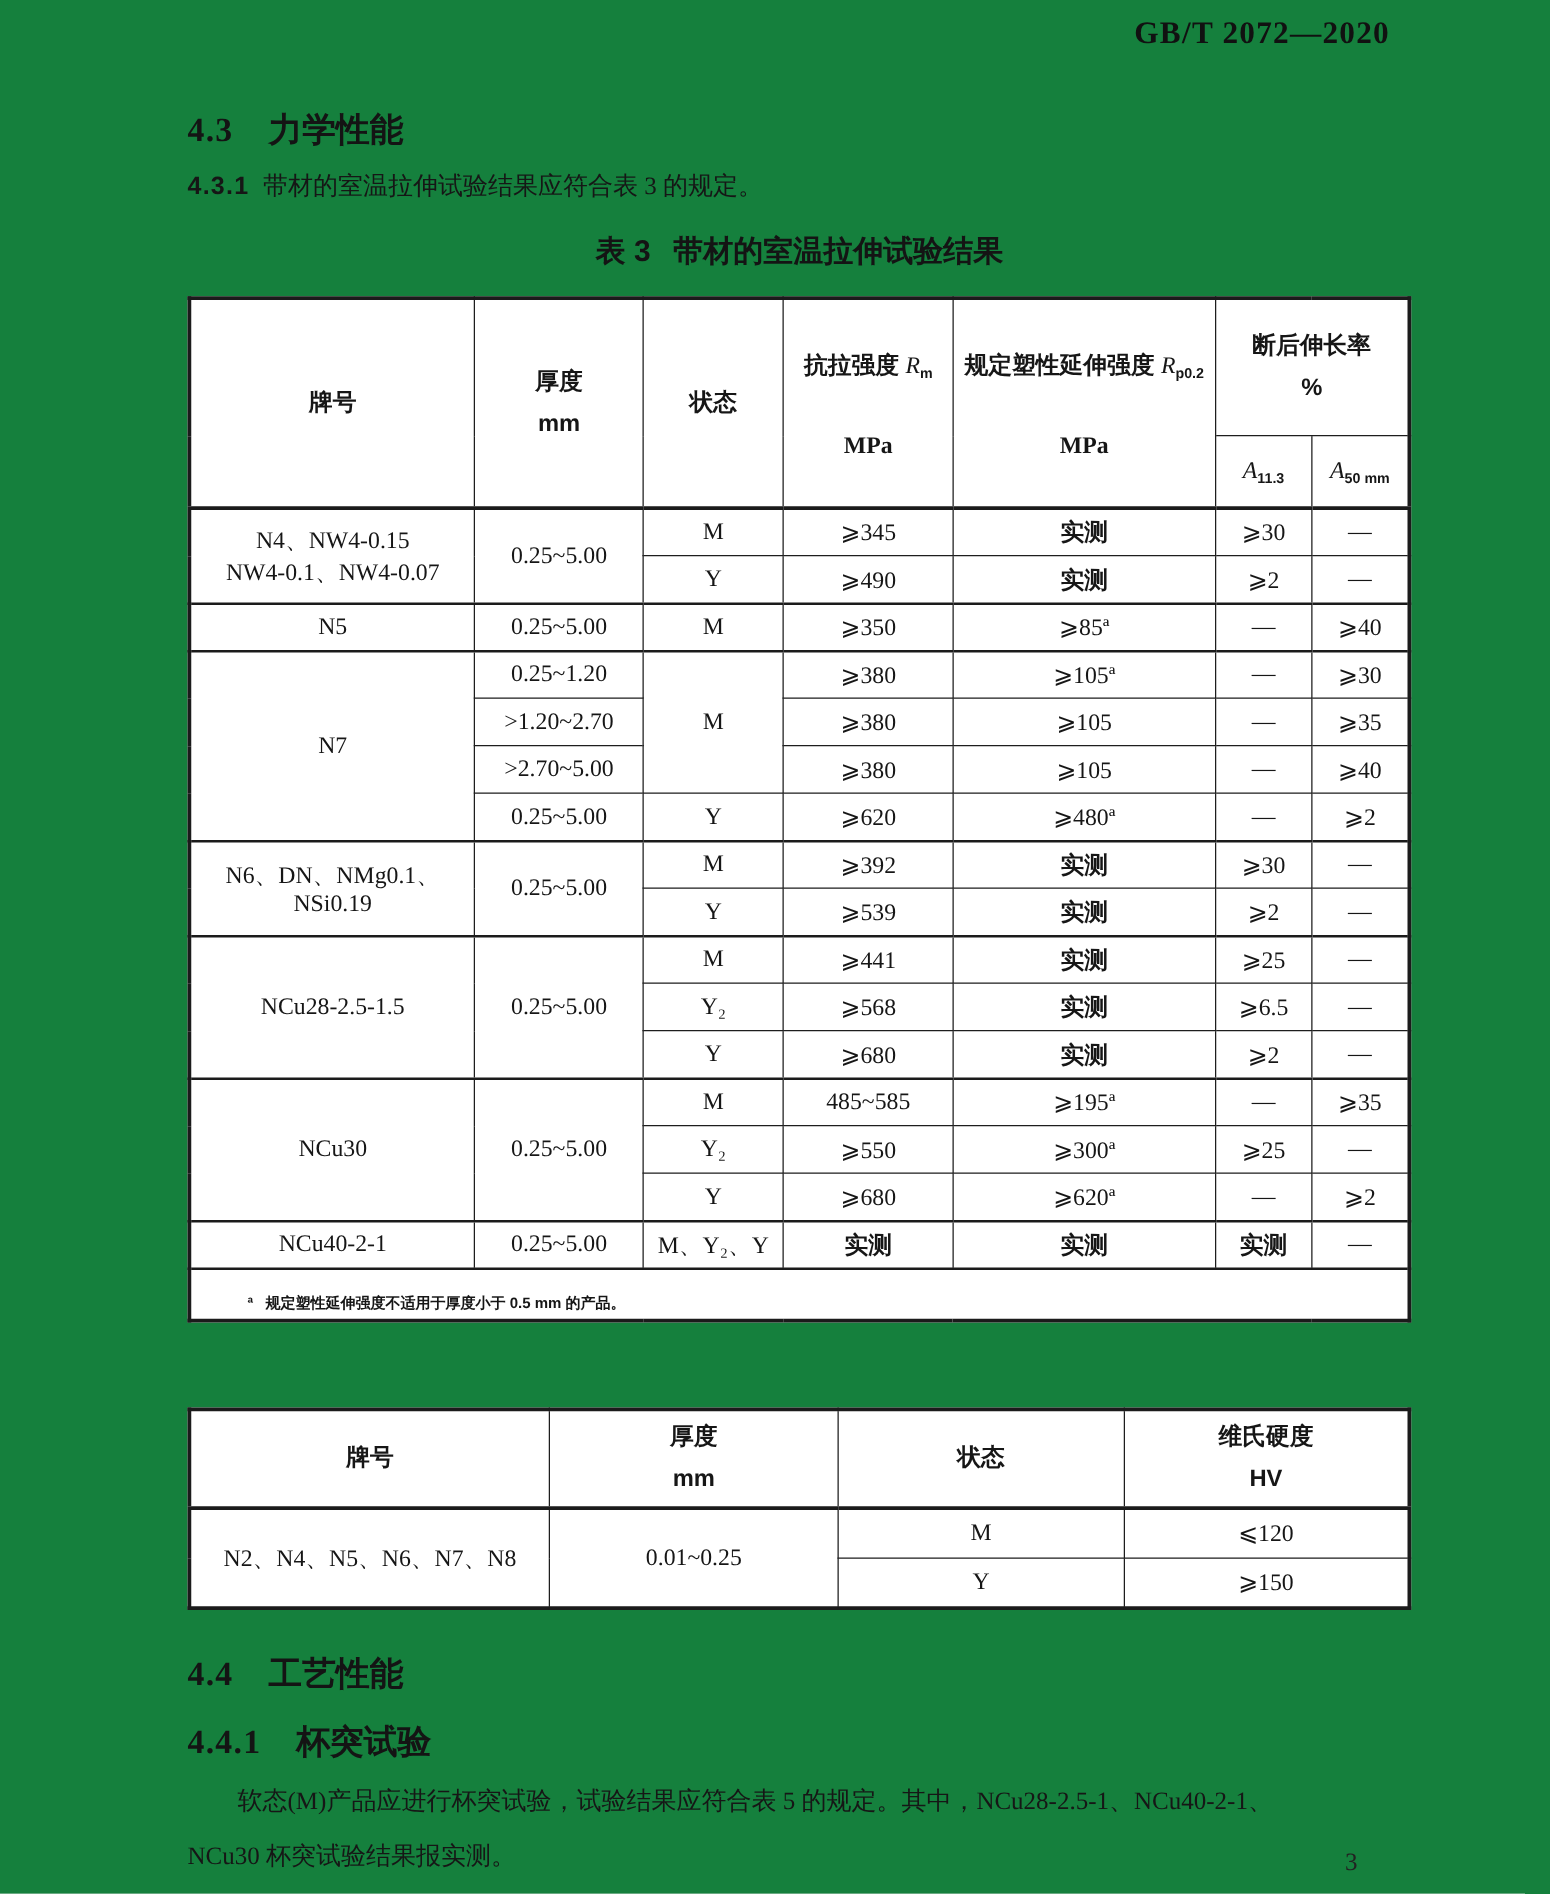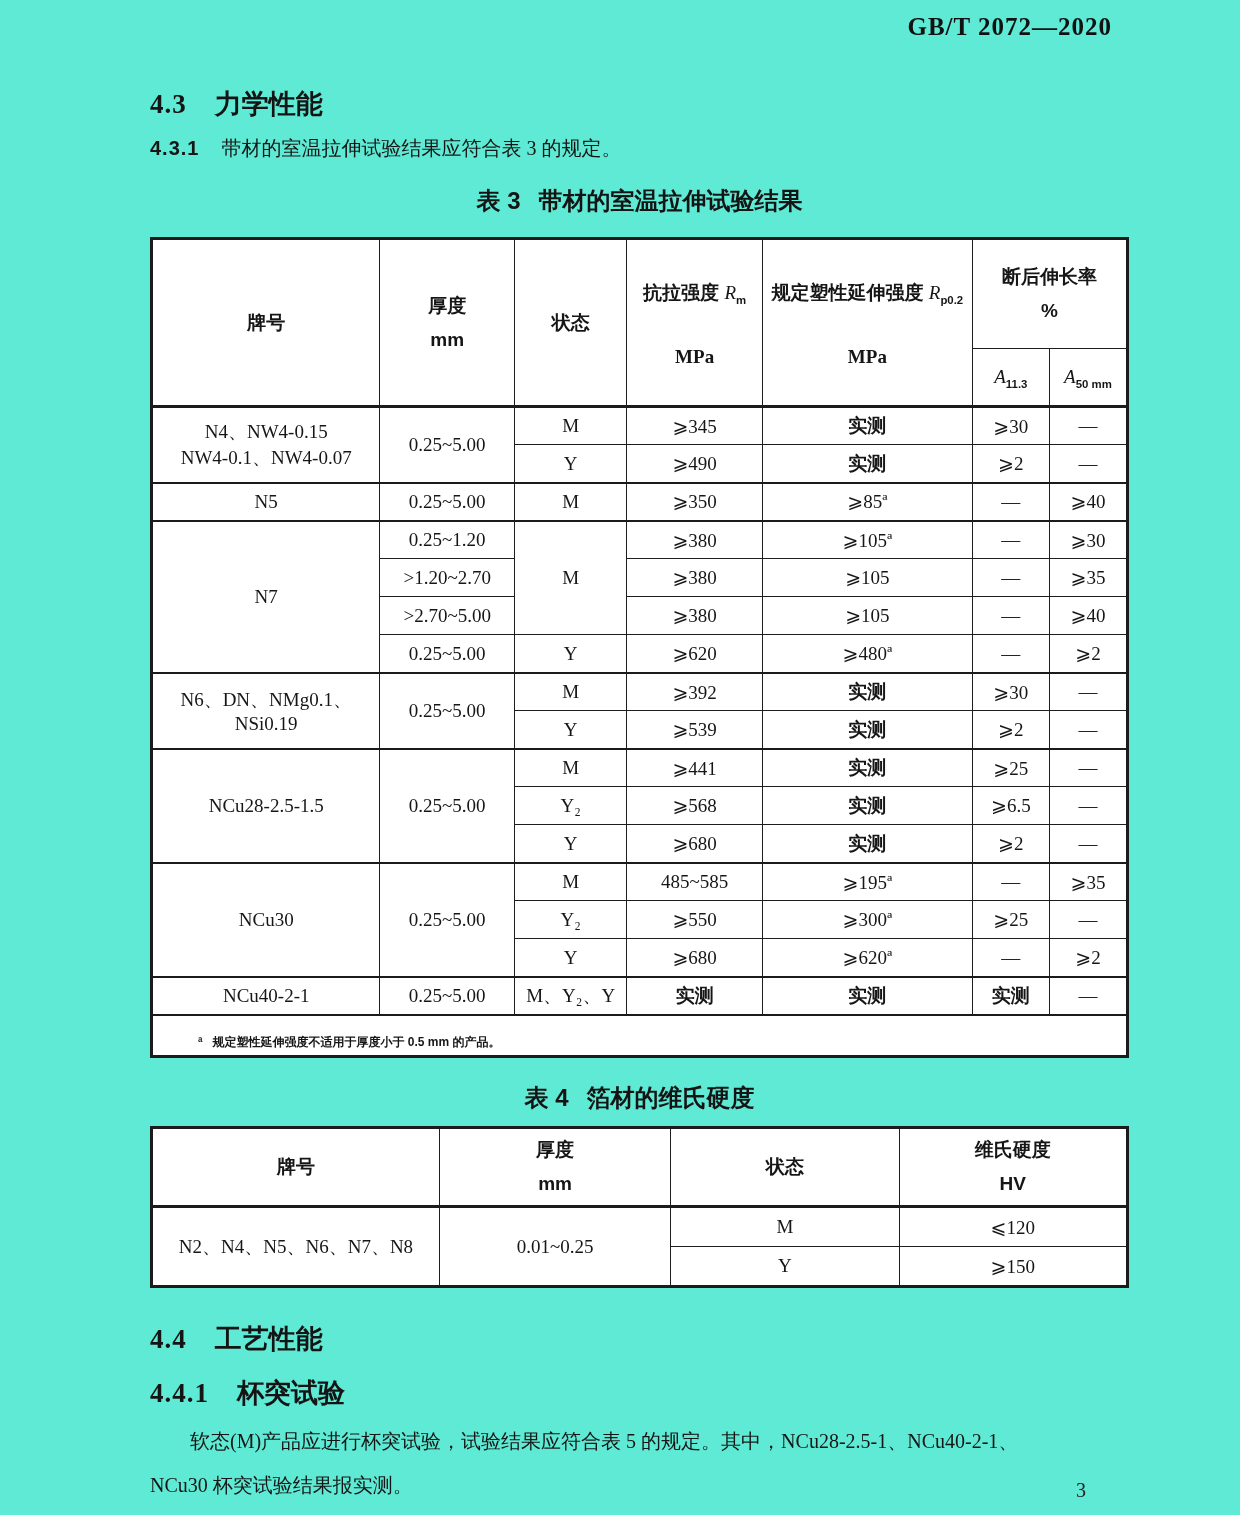--- a/index.html
+++ b/index.html
@@ -1,24 +1,24 @@
 <!DOCTYPE html>
 <html><head>
 <meta charset="utf-8">
 <style>
   html,body{margin:0;padding:0;background:#e8e8e8;}
-  .page{position:relative;width:1240px;height:1515px;background:#5eead4;color:#1b1b1b;overflow:hidden;
+  .page{position:relative;width:1240px;height:1515px;background:#15803d;color:#1b1b1b;overflow:hidden;
         font-family:"Liberation Serif","DejaVu Serif",serif;}
   .abs{position:absolute;}
   
   .std-num{font-family:"Liberation Serif","DejaVu Serif",serif;font-weight:700;font-size:25px;letter-spacing:1px;color:#111;}
   .h{font-family:Liberation Serif, serif;font-weight:700;font-size:27px;color:#141414;}
   .h .num{margin-right:28px;letter-spacing:1px;}
   .para{font-size:20px;color:#161616;}
-  .para .num{font-family:"Liberation Sans","DejaVu Sans",sans-serif;font-weight:700;margin-right:22px;letter-spacing:1px;}
+  .para .num{font-family:"Liberation Sans","DejaVu Sans",sans-serif;font-weight:700;margin-right:11px;letter-spacing:1px;}
   .caption{font-family:"Liberation Sans","DejaVu Sans",sans-serif;font-weight:700;font-size:24px;text-align:center;color:#141414;}
   .caption .cap-title{margin-left:18px;}
   .wrap2{white-space:pre-line;text-indent:2em;line-height:44px;width:982px;}
   .pageno{font-size:20px;color:#222;}
   
   table{border-collapse:collapse;table-layout:fixed;width:979px;background:#fff;}
   th,td{border:1.5px solid #1d1d1d;text-align:center;vertical-align:middle;
         white-space:pre-line;padding:2px 4px;color:#161616;overflow:hidden;}
   th{font-family:"Liberation Sans","DejaVu Sans",sans-serif;font-weight:700;font-size:19px;line-height:1.8;}
   td{font-family:"Liberation Serif","DejaVu Serif",serif;font-size:19px;}
@@ -220,23 +220,20 @@
       </tr>
       <tr class="grp fn">
         <td colspan="7" class="footnote b">
           <span class="mk">ª</span><span>规定塑性延伸强度不适用于厚度小于 0.5 mm 的产品。</span>
         </td>
       </tr>
     </tbody>
   </table>
 
 
-  <div class="abs caption" style="top:1082px;left:150px;width:979px;">
-    <span>表 4</span><span class="cap-title">箔材的维氏硬度</span>
-  </div>
 
   <table class="abs t4" style="top:1126px;left:150px;">
     <colgroup>
       <col style="width:29.5%">
         <col style="width:23.7%">
         <col style="width:23.4%">
         <col style="width:23.4%">
     </colgroup>
     <thead>
       <tr>

